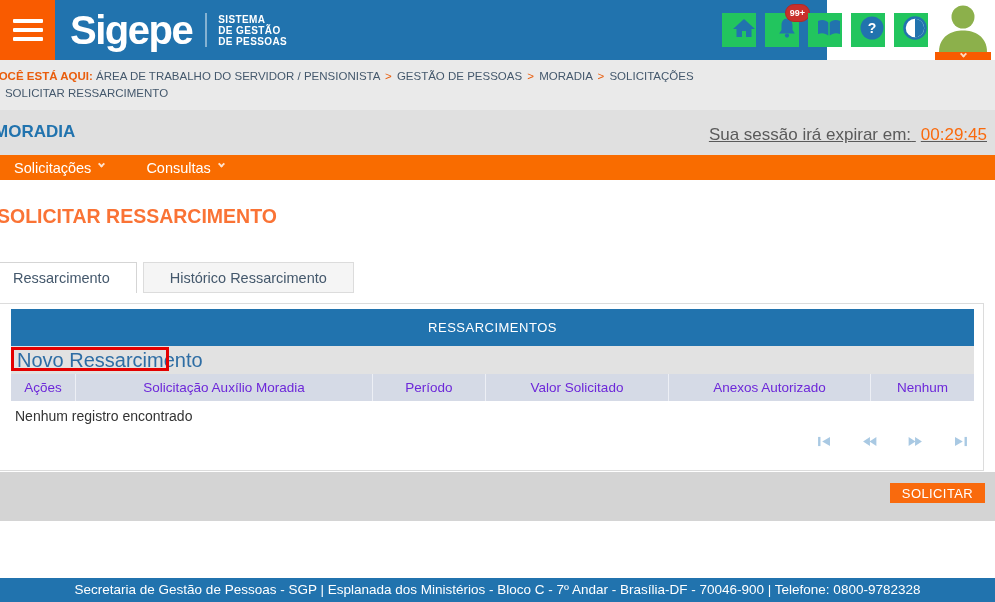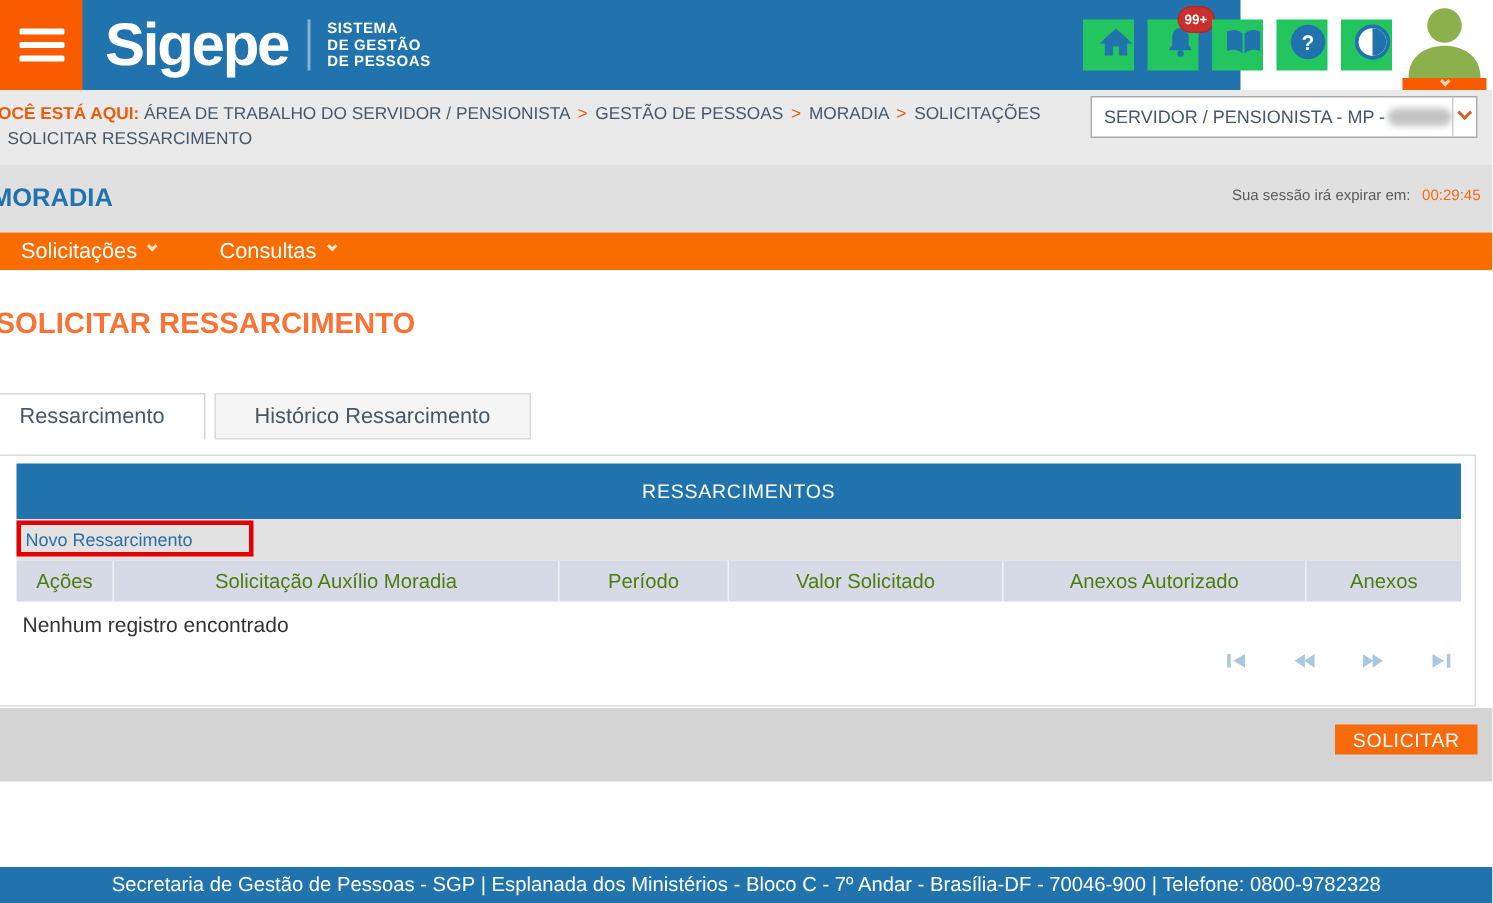--- a/index.html
+++ b/index.html
@@ -41,21 +41,21 @@
   .role-select .val { font-size:12px; color:#44586C; padding-left:8px; white-space:nowrap; }
   .redacted { display:inline-block; width:88px; height:12px; background:#c4c4c4; border-radius:6px;
     filter:blur(2px); margin-left:2px; }
   .role-select .dd { margin-left:auto; width:32px; height:26px; border-left:1px solid #CFCFCF;
     display:flex; align-items:center; justify-content:center; color:#D2622A; }
   .role-select .dd .chev { width:7px; height:7px; border-width:2px; margin-top:-3px; }
 
   
   .module-band { position:absolute; top:110px; left:0; width:995px; height:45px; background:#E0E0E0; }
   .module-title { position:absolute; left:-6px; top:12px; font-size:17px; font-weight:bold; color:#2173AE; }
-  .session { position:absolute; right:8px; top:15px; font-size:10px; color:#5a5a5a; }
+  .session { position:absolute; right:8px; top:15px; font-size:17px; color:#5a5a5a;text-decoration:underline; }
   .session .time { color:#F96A0D; margin-left:5px; }
 
   
   .menubar { position:absolute; top:155px; left:0; width:995px; height:25px; background:#F96C00;
     display:flex; align-items:center; padding-left:14px; gap:42px; }
   .menu-item { color:#fff; font-size:14.5px; display:flex; align-items:center; gap:8px; cursor:pointer; }
   .menu-item .chev { width:5px; height:5px; margin-top:-4px; color:#ffe2cc; }
 
   
   .page-title { position:absolute; left:-3px; top:205px; font-size:19.5px; font-weight:bold; color:#FA7335; }
@@ -64,24 +64,24 @@
   .tab { height:31px; font-size:14.5px; color:#44586C; display:flex; align-items:center; padding:0 26px; cursor:pointer; }
   .tab.active { background:#fff; border:1px solid #D5D5D5; border-bottom:none; }
   .tab.inactive { background:#F5F5F5; border:1px solid #DCDCDC; }
 
   .panel { position:absolute; left:-20px; top:303px; width:1004px; height:168px; background:#fff;
     border:1px solid #DCDCDC; }
   .tbl { position:absolute; left:30px; top:5px; width:963px; }
   .tbl-caption { height:37px; background:#2173AE; color:#fff; font-size:13px; letter-spacing:.5px;
     display:flex; align-items:center; justify-content:center; }
   .novo-row { position:relative; height:28px; background:#E2E2E2; }
-  .novo-link { position:absolute; left:6px; top:0; line-height:28px; font-size:12px; color:#2E6DA4; cursor:pointer; }
+  .novo-link { position:absolute; left:6px; top:0; line-height:28px; font-size:20px; color:#2E6DA4; cursor:pointer; }
   .annotation { position:absolute; left:0; top:1px; width:158px; height:24px; border:3px solid #E40000; pointer-events:none; }
   .hdr-row { display:flex; height:27px; background:#D5DAE6; }
-  .hdr-cell { font-size:13.5px; color:#4d7c0f; text-align:center; line-height:27px; border-right:1px solid #EDEFF5;
+  .hdr-cell { font-size:13.5px; color:#6d28d9; text-align:center; line-height:27px; border-right:1px solid #EDEFF5;
     overflow:hidden; white-space:nowrap; }
   .c0{width:65px}.c1{width:297px}.c2{width:113px}.c3{width:183px}.c4{width:202px}.c5{width:103px;border-right:none}
   .empty-row { font-size:14px; color:#333; padding:7px 0 0 4px; height:26px; }
   .pager { margin-top:6px; text-align:right; padding-right:6px; }
   .pager .pbtn { display:inline-block; margin-left:26px; cursor:default; }
 
   
   .action-bar { position:absolute; top:472px; left:0; width:995px; height:49px; background:#D4D4D4; }
   .submit-btn { position:absolute; right:10px; top:11px; width:95px; height:20px; background:#F96A0D;
     color:#fff; border:none; font-size:13px; font-family:"Liberation Sans",sans-serif; letter-spacing:.4px; cursor:pointer; }
@@ -167,27 +167,20 @@
     <span>ÁREA DE TRABALHO DO SERVIDOR / PENSIONISTA</span>
     <span class="bc-sep">&gt;</span>
     <span>GESTÃO DE PESSOAS</span>
     <span class="bc-sep">&gt;</span>
     <span>MORADIA</span>
     <span class="bc-sep">&gt;</span>
     <span>SOLICITAÇÕES</span>
     <span class="bc-sep">&gt;</span>
     <span>SOLICITAR RESSARCIMENTO</span>
   </div>
-  <div class="role-select">
-    <span class="val">SERVIDOR / PENSIONISTA - MP -</span>
-    <span class="redacted"></span>
-    <span class="dd">
-      <span class="chev"></span>
-    </span>
-  </div>
 </div>
 
 <div class="module-band">
   <div class="module-title">MORADIA</div>
   <div class="session">
     <span>Sua sessão irá expirar em:</span>
     <span class="time">00:29:45</span>
   </div>
 </div>
 
@@ -219,21 +212,21 @@
     <div class="novo-row">
       <span class="novo-link">Novo Ressarcimento</span>
       <span class="annotation"></span>
     </div>
     <div class="hdr-row">
       <div class="hdr-cell c0">Ações</div>
       <div class="hdr-cell c1">Solicitação Auxílio Moradia</div>
       <div class="hdr-cell c2">Período</div>
       <div class="hdr-cell c3">Valor Solicitado</div>
       <div class="hdr-cell c4">Anexos Autorizado</div>
-      <div class="hdr-cell c5">Anexos</div>
+      <div class="hdr-cell c5">Nenhum</div>
     </div>
     <div class="empty-row">Nenhum registro encontrado</div>
     <div class="pager">
       <span class="pbtn">
         <svg width="15" height="11" viewBox="0 0 16 12">
             <rect x="1" y="1" width="2.6" height="10" fill="#A9C9E3"></rect>
             <path d="M14 1 L5.5 6 L14 11 Z" fill="#A9C9E3"></path>
           </svg>
       </span>
       <span class="pbtn">

